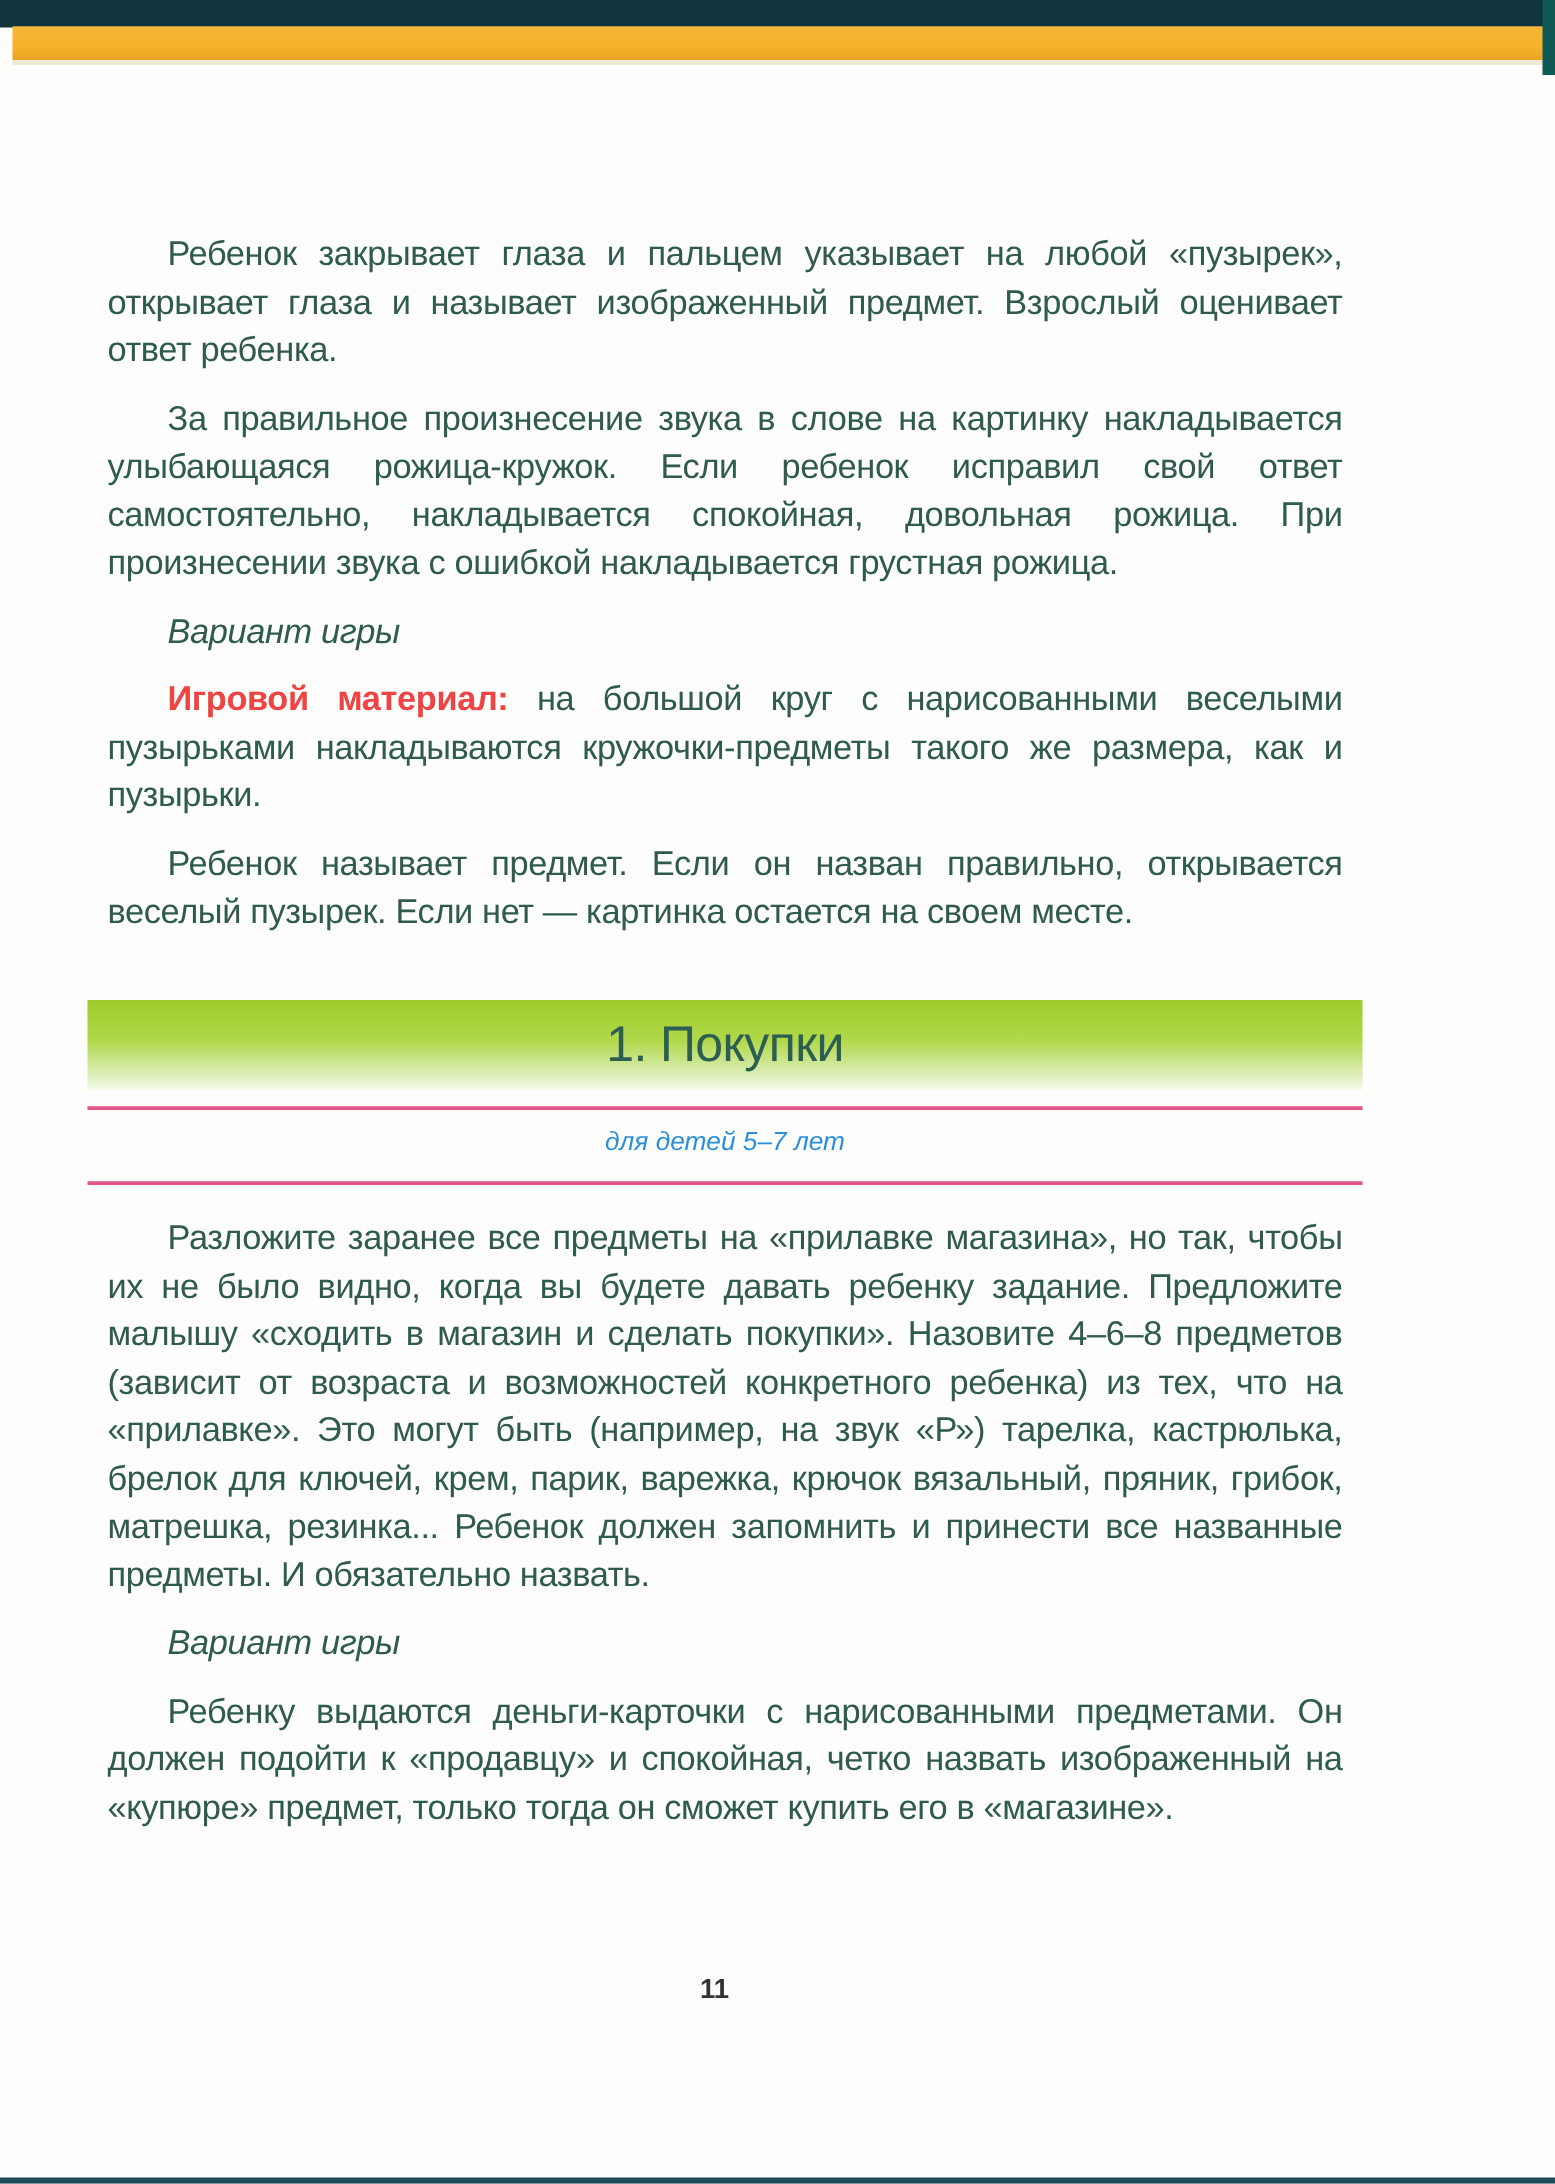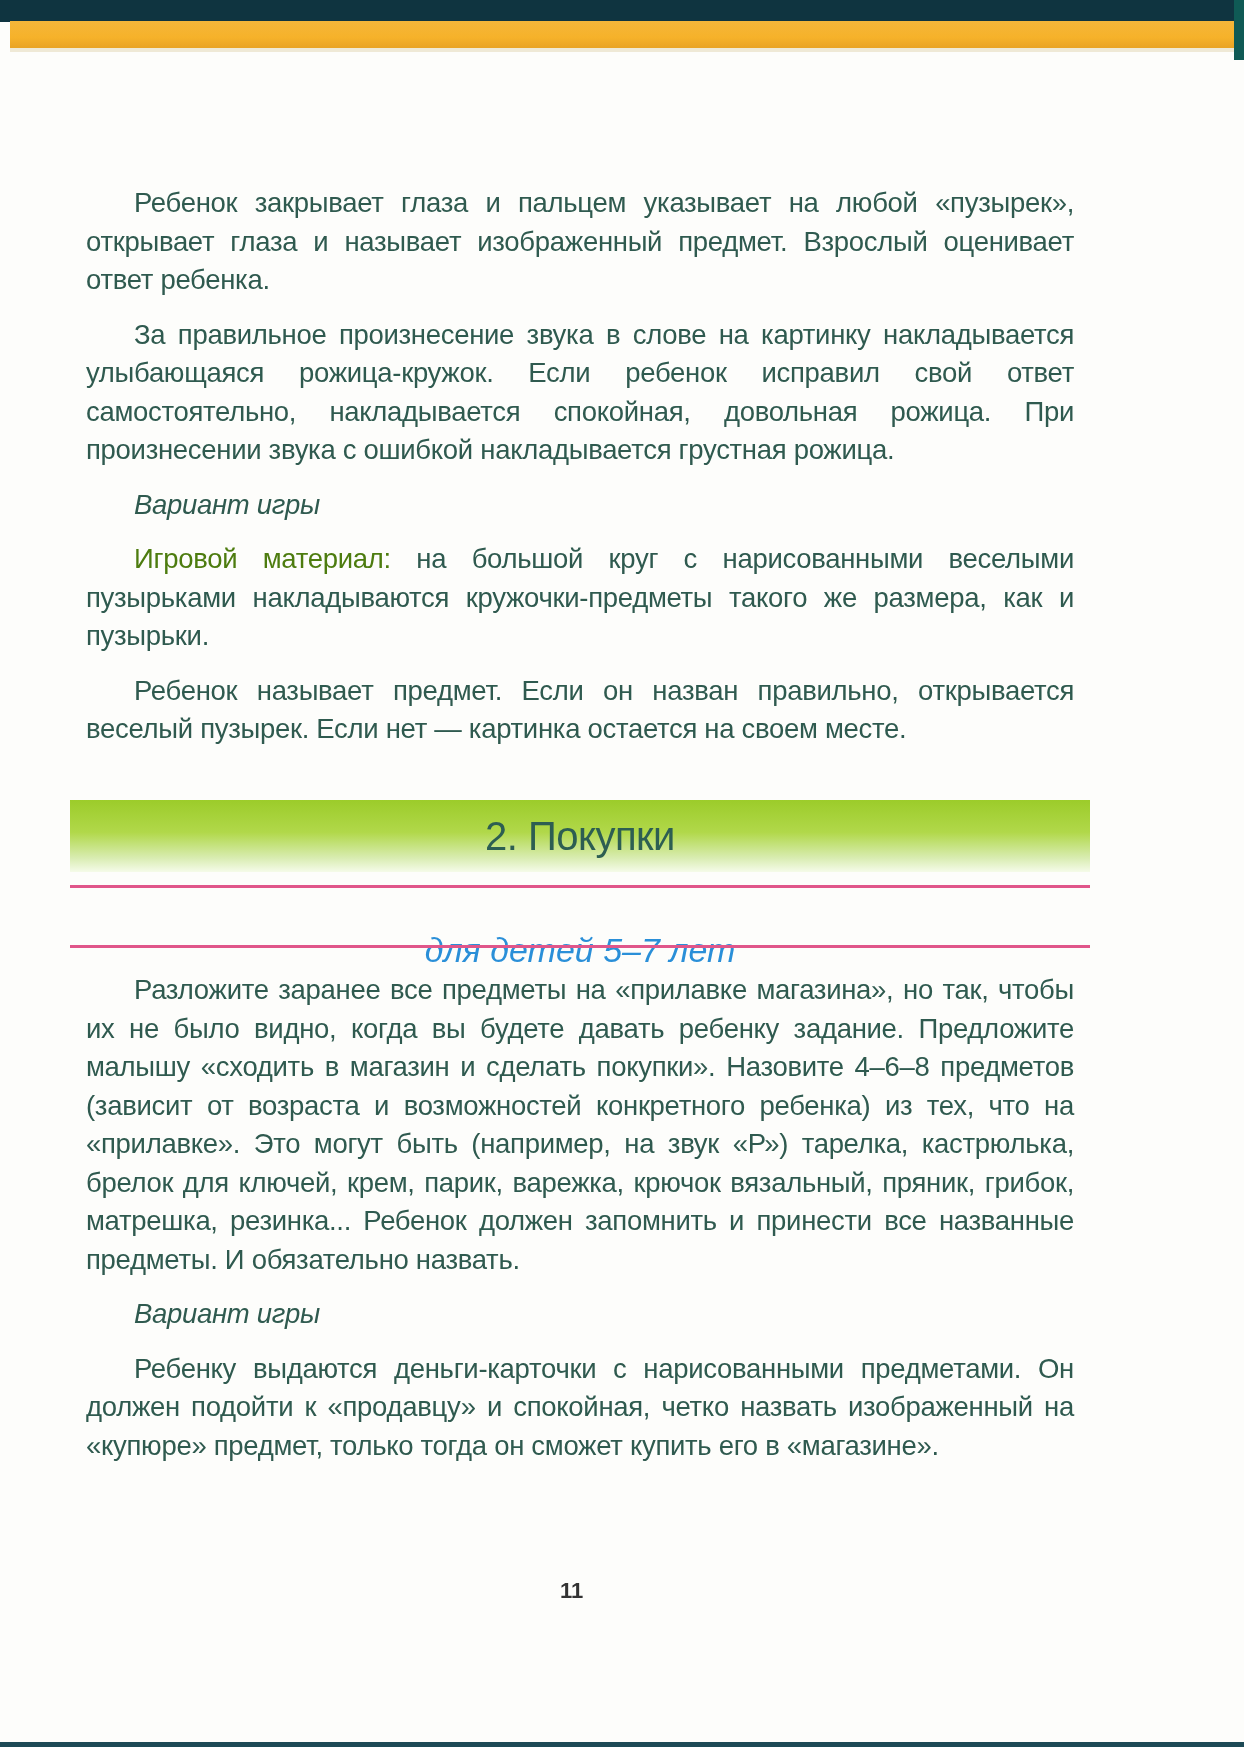--- a/index.html
+++ b/index.html
@@ -17,36 +17,36 @@
   .right-edge { position: absolute; right: 0; top: 0; width: 10px; height: 60px; background: #0f5a55; }
   .page-text {
     position: absolute; left: 70px; width: 1020px;
     color: #2f5a4f;
     font-size: 27.5px; line-height: 38.5px;
     text-align: justify;
     letter-spacing: -0.3px;
   }
   .page-text p { margin: 16px; text-indent: 48px; }
   .page-text p.italic { font-style: italic; }
-  .page-text b { font-weight: normal; color: #4d7c0f; }
+  .page-text b { font-weight: bold; color: #ef4444; }
   #block1 { top: 168px; }
   .section-header {
     position: absolute; left: 70px; top: 800px; width: 1020px; height: 72px;
     background: linear-gradient(#9ccc2a 0%, #b1d84a 45%, #d8ecb0 80%, #f5fbe9 100%);
     display: flex; align-items: center; justify-content: center;
   }
   .section-title {
     font-size: 40px; color: #2d5e52; letter-spacing: -0.5px;
   }
   .rule { position: absolute; left: 70px; width: 1020px; height: 3px; background: #e0568a; }
   .rule.r1 { top: 885px; }
   .rule.r2 { top: 945px; }
   .age-label {
     position: absolute; left: 70px; top: 902px; width: 1020px; text-align: center;
-    color: #2a8fd8; font-style: italic; font-size: 34px; margin-top: 29px;
+    color: #2a8fd8; font-style: italic; font-size: 21px;
   }
   #block2 { top: 955px; }
   .page-number {
     position: absolute; left: 560px; top: 1578px; width: 30px; 
     font-size: 22px; color: #333; font-weight: bold;
   }
   .bottom-dark { position: absolute; left: 0; bottom: 0; width: 1244px; height: 5px; background: #1d4a56; }
 </style>
 </head>
 <body>
@@ -57,21 +57,21 @@
 
 <div id="block1" class="page-text">
   <p>Ребенок закрывает глаза и пальцем указывает на любой «пузырек», открывает глаза и называет изображенный предмет. Взрослый оценивает ответ ребенка.</p>
   <p>За правильное произнесение звука в слове на картинку накладывается улыбающаяся рожица-кружок. Если ребенок исправил свой ответ самостоятельно, накладывается спокойная, довольная рожица. При произнесении звука с ошибкой накладывается грустная рожица.</p>
   <p class="italic">Вариант игры</p>
   <p><b>Игровой материал:</b><span> на большой круг с нарисованными веселыми пузырьками накладываются кружочки-предметы такого же размера, как и пузырьки.</span></p>
   <p>Ребенок называет предмет. Если он назван правильно, открывается веселый пузырек. Если нет — картинка остается на своем месте.</p>
 </div>
 
 <div class="section-header">
-  <span class="section-title">2. Покупки</span>
+  <span class="section-title">1. Покупки</span>
 </div>
 <div class="rule r1"></div>
 <div class="age-label">для детей 5–7 лет</div>
 <div class="rule r2"></div>
 
 <div id="block2" class="page-text">
   <p>Разложите заранее все предметы на «прилавке магазина», но так, чтобы их не было видно, когда вы будете давать ребенку задание. Предложите малышу «сходить в магазин и сделать покупки». Назовите 4–6–8 предметов (зависит от возраста и возможностей конкретного ребенка) из тех, что на «прилавке». Это могут быть (например, на звук «Р») тарелка, кастрюлька, брелок для ключей, крем, парик, варежка, крючок вязальный, пряник, грибок, матрешка, резинка... Ребенок должен запомнить и принести все названные предметы. И обязательно назвать.</p>
   <p class="italic">Вариант игры</p>
   <p>Ребенку выдаются деньги-карточки с нарисованными предметами. Он должен подойти к «продавцу» и спокойная, четко назвать изображенный на «купюре» предмет, только тогда он сможет купить его в «магазине».</p>
 </div>

